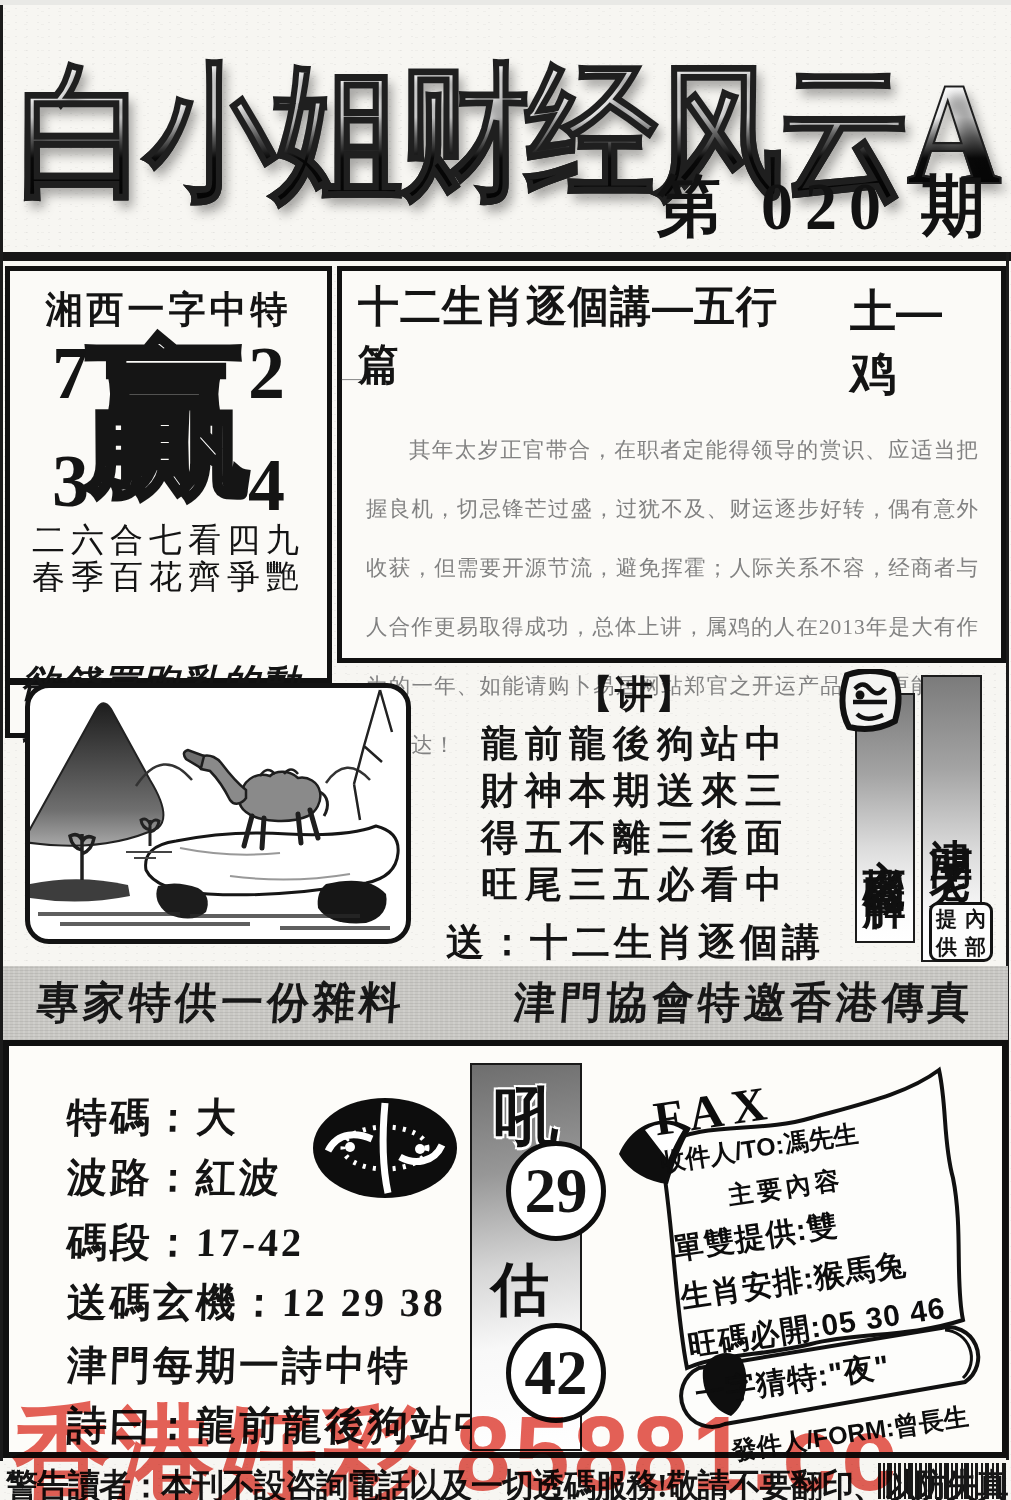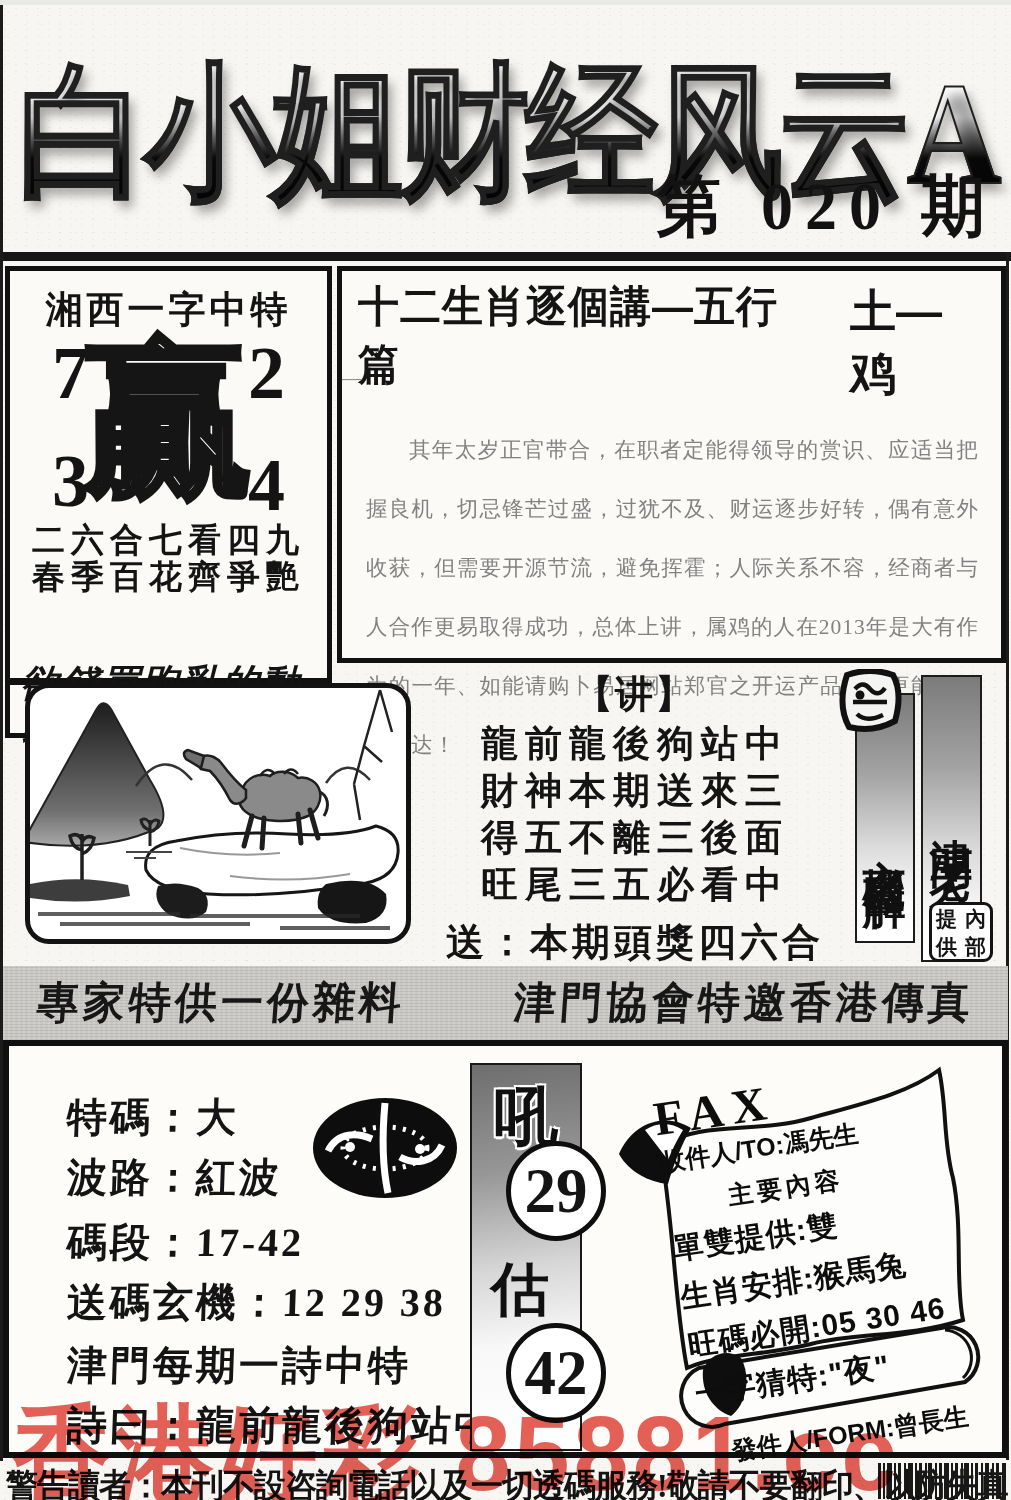--- a/index.html
+++ b/index.html
@@ -36,21 +36,21 @@
   
   .left-box{left:5px;top:261px;width:327px;height:472px;border:5px solid #111;background:#fbfaf7;box-sizing:border-box;}
   .lp-title{left:0;top:14px;width:100%;text-align:center;font-size:37px;font-weight:900;letter-spacing:4px;}
   .lp-num{font-size:74px;font-weight:700;font-family:"Liberation Serif",serif;}
   .lp-n1{left:42px;top:60px;} .lp-n2{left:238px;top:60px;}
   .lp-n3{left:42px;top:168px;} .lp-n4{left:238px;top:172px;}
   .lp-big{
     left:0;top:66px;width:100%;text-align:center;font-size:168px;font-weight:900;
     color:#fff;-webkit-text-stroke:5px #151515;line-height:1;
   }
-  .lp-line{left:0;width:100%;text-align:center;font-size:33px;font-weight:700;letter-spacing:6px;}
+  .lp-line{left:0;width:100%;text-align:center;font-size:33px;font-weight:400;letter-spacing:6px;}
   .lp-l1{top:247px;} .lp-l2{top:284px;}
   .lp-hint-row{left:-5px;bottom:-5px;width:327px;height:60px;border-top:7px solid #111;border-bottom:5px solid #111;box-sizing:border-box;
     display:flex;align-items:center;padding-left:16px;}
   .lp-hint{font-size:38px;font-weight:900;letter-spacing:2px;font-style:italic;}
 
   
   .right-box{left:337px;top:261px;width:669px;height:397px;border:5px solid #111;background:#fbfaf7;box-sizing:border-box;}
   .zp-head{display:flex;justify-content:space-between;align-items:flex-start;padding:10px 16px 0 16px;gap:40px;}
   .zp-title{font-size:41px;font-weight:900;font-family:"Liberation Sans","DejaVu Sans",sans-serif;letter-spacing:1px;transform:scaleY(1.05);}
   .zp-elem{font-size:46px;font-weight:900;font-family:"Liberation Sans","DejaVu Sans",sans-serif;letter-spacing:0;}
@@ -198,21 +198,21 @@
       </g>
     </svg>
   </div>
 
   <div class="abs verse-block">
     <div class="verse-head">【讲】</div>
     <div class="verse-line">龍前龍後狗站中</div>
     <div class="verse-line">財神本期送來三</div>
     <div class="verse-line">得五不離三後面</div>
     <div class="verse-line">旺尾三五必看中</div>
-    <div class="gift-line">送：本期頭獎四六合</div>
+    <div class="gift-line">送：十二生肖逐個講</div>
   </div>
 
   <div class="abs vstrip strip1">玄機圖解</div>
   <div class="abs vstrip strip2">津門老人</div>
   <div class="abs seal">
     <svg width="70" height="66" viewBox="0 0 70 66" xmlns="http://www.w3.org/2000/svg">
       <path d="M12,6 Q35,-2 58,6 Q68,24 60,52 Q38,64 14,58 Q2,36 12,6 Z" fill="#f4f4f2" stroke="#111" stroke-width="6"></path>
       <path d="M20,20 q8,-9 15,0 q8,9 15,-1 M18,33 h34 M22,45 q9,9 26,1" fill="none" stroke="#111" stroke-width="4.5"></path>
       <circle cx="25" cy="26" r="4.5" fill="#111"></circle>
     </svg>

